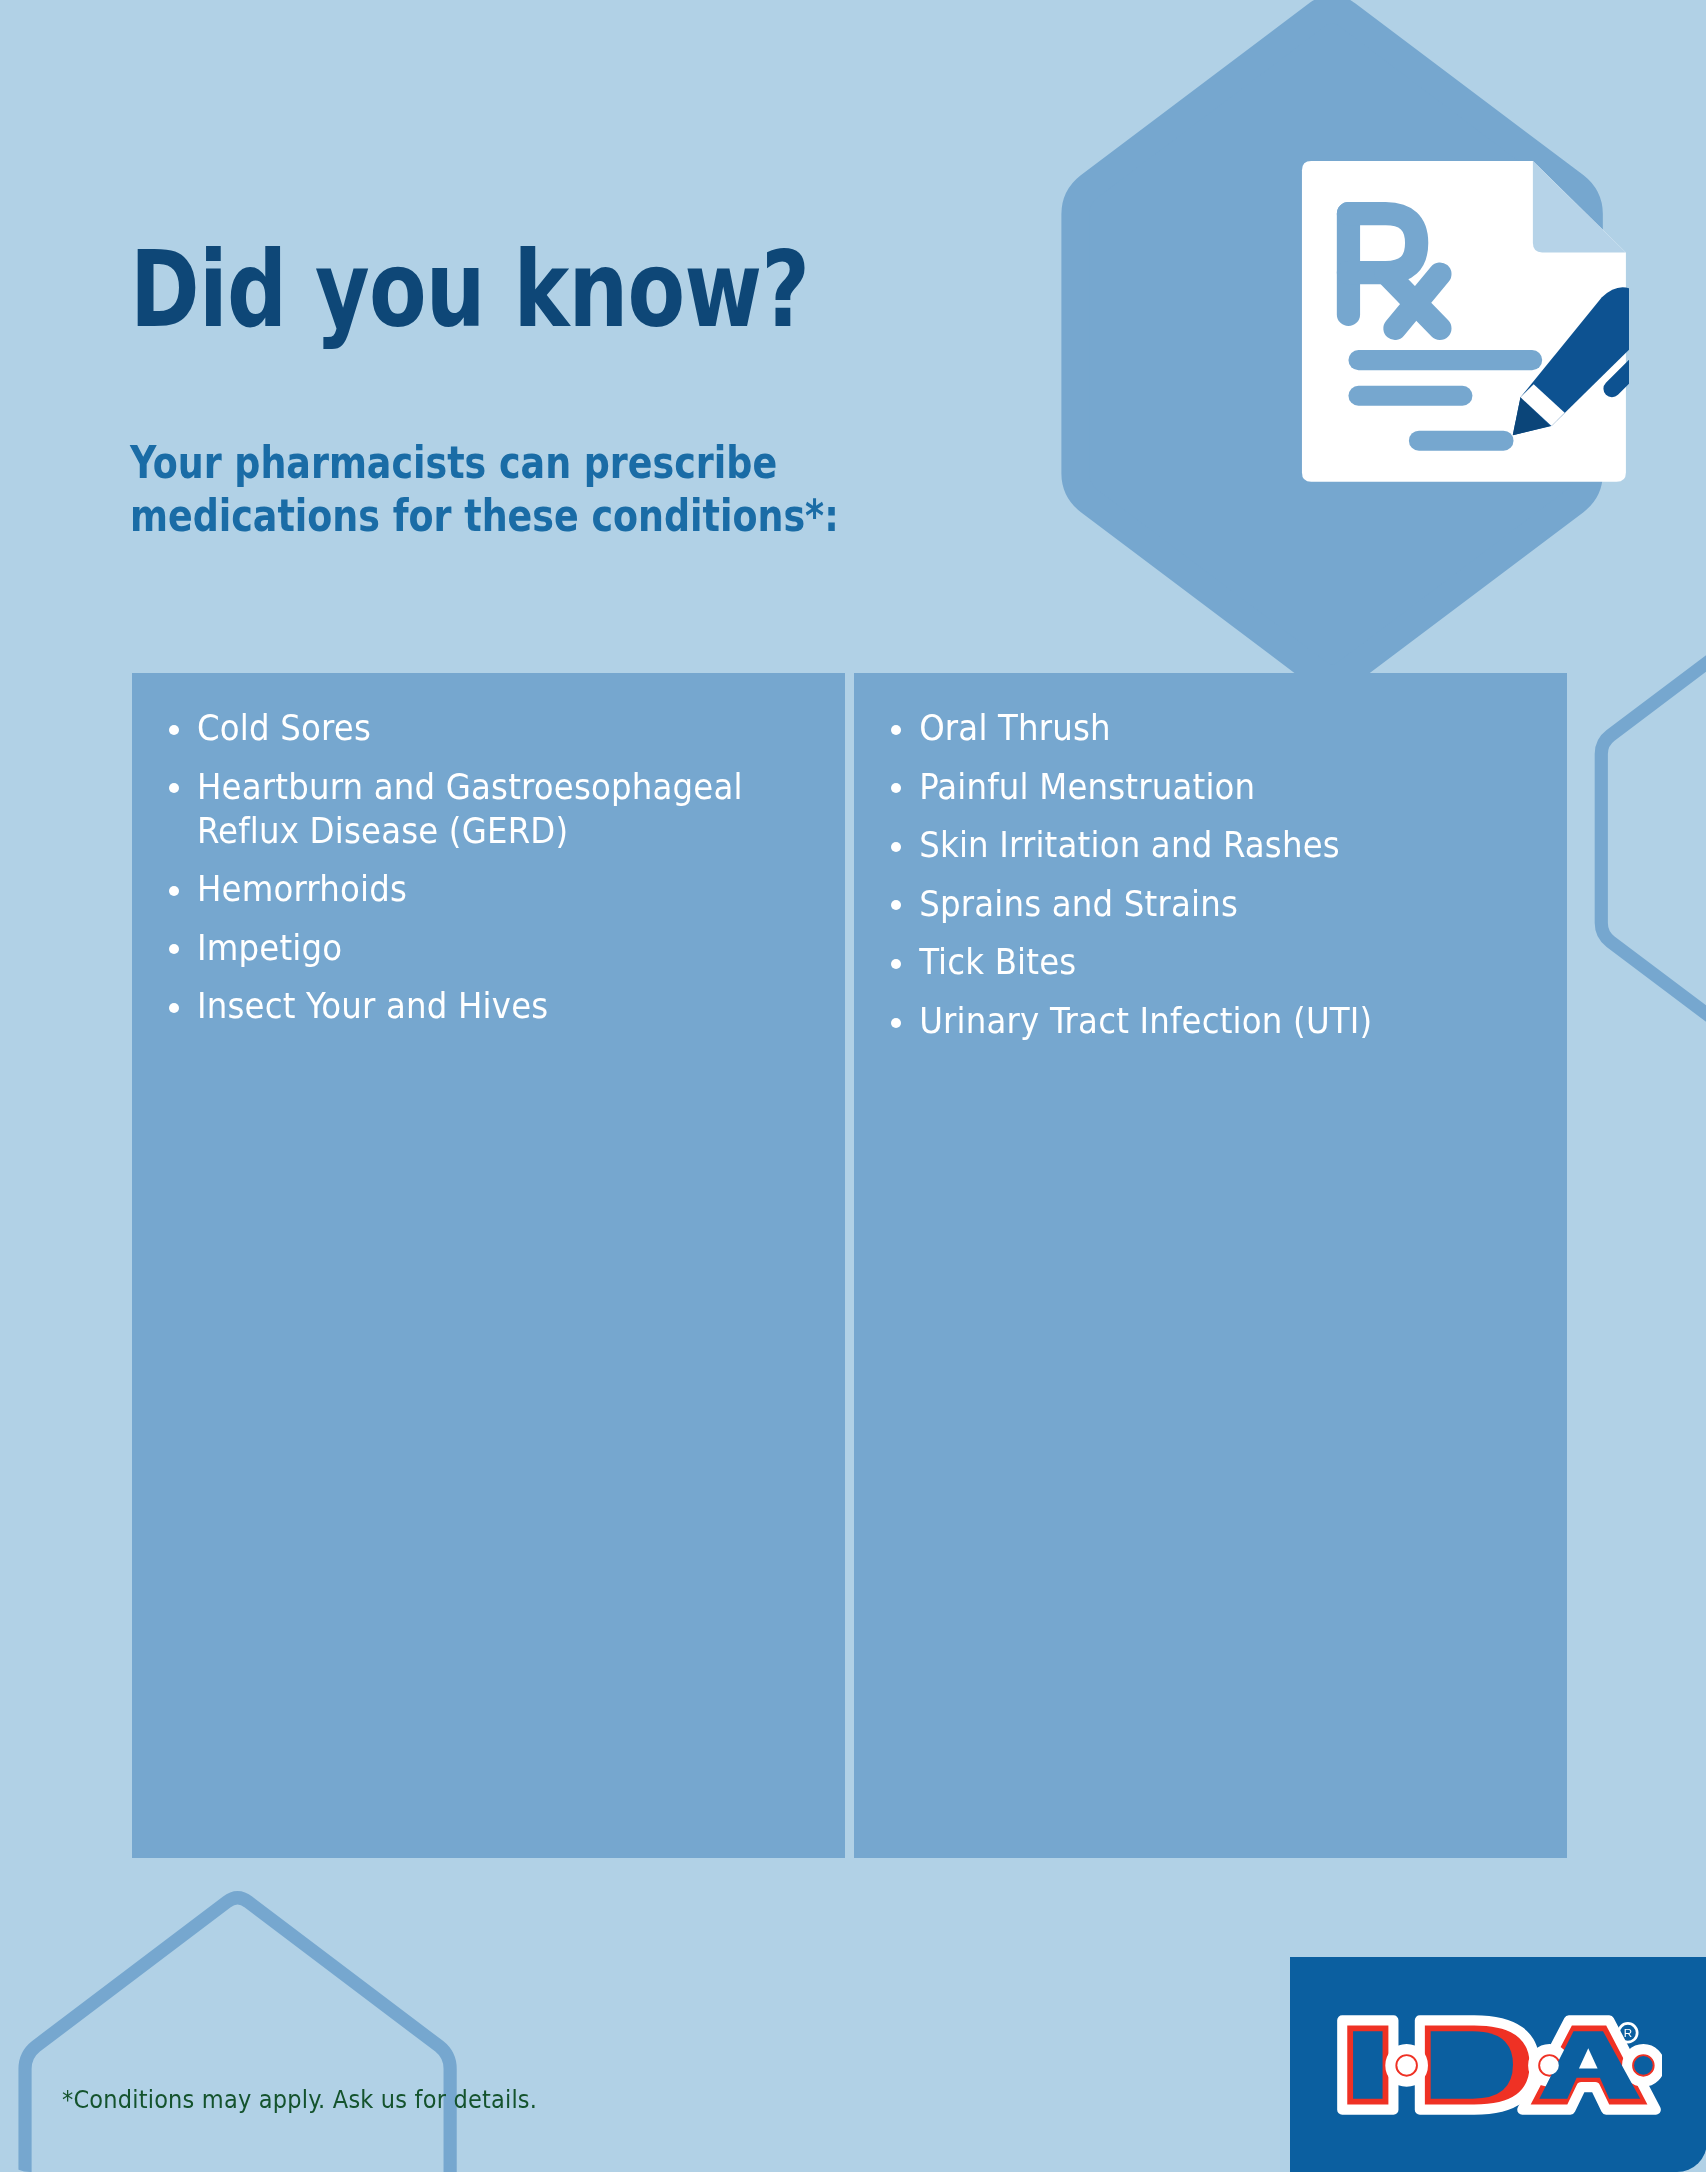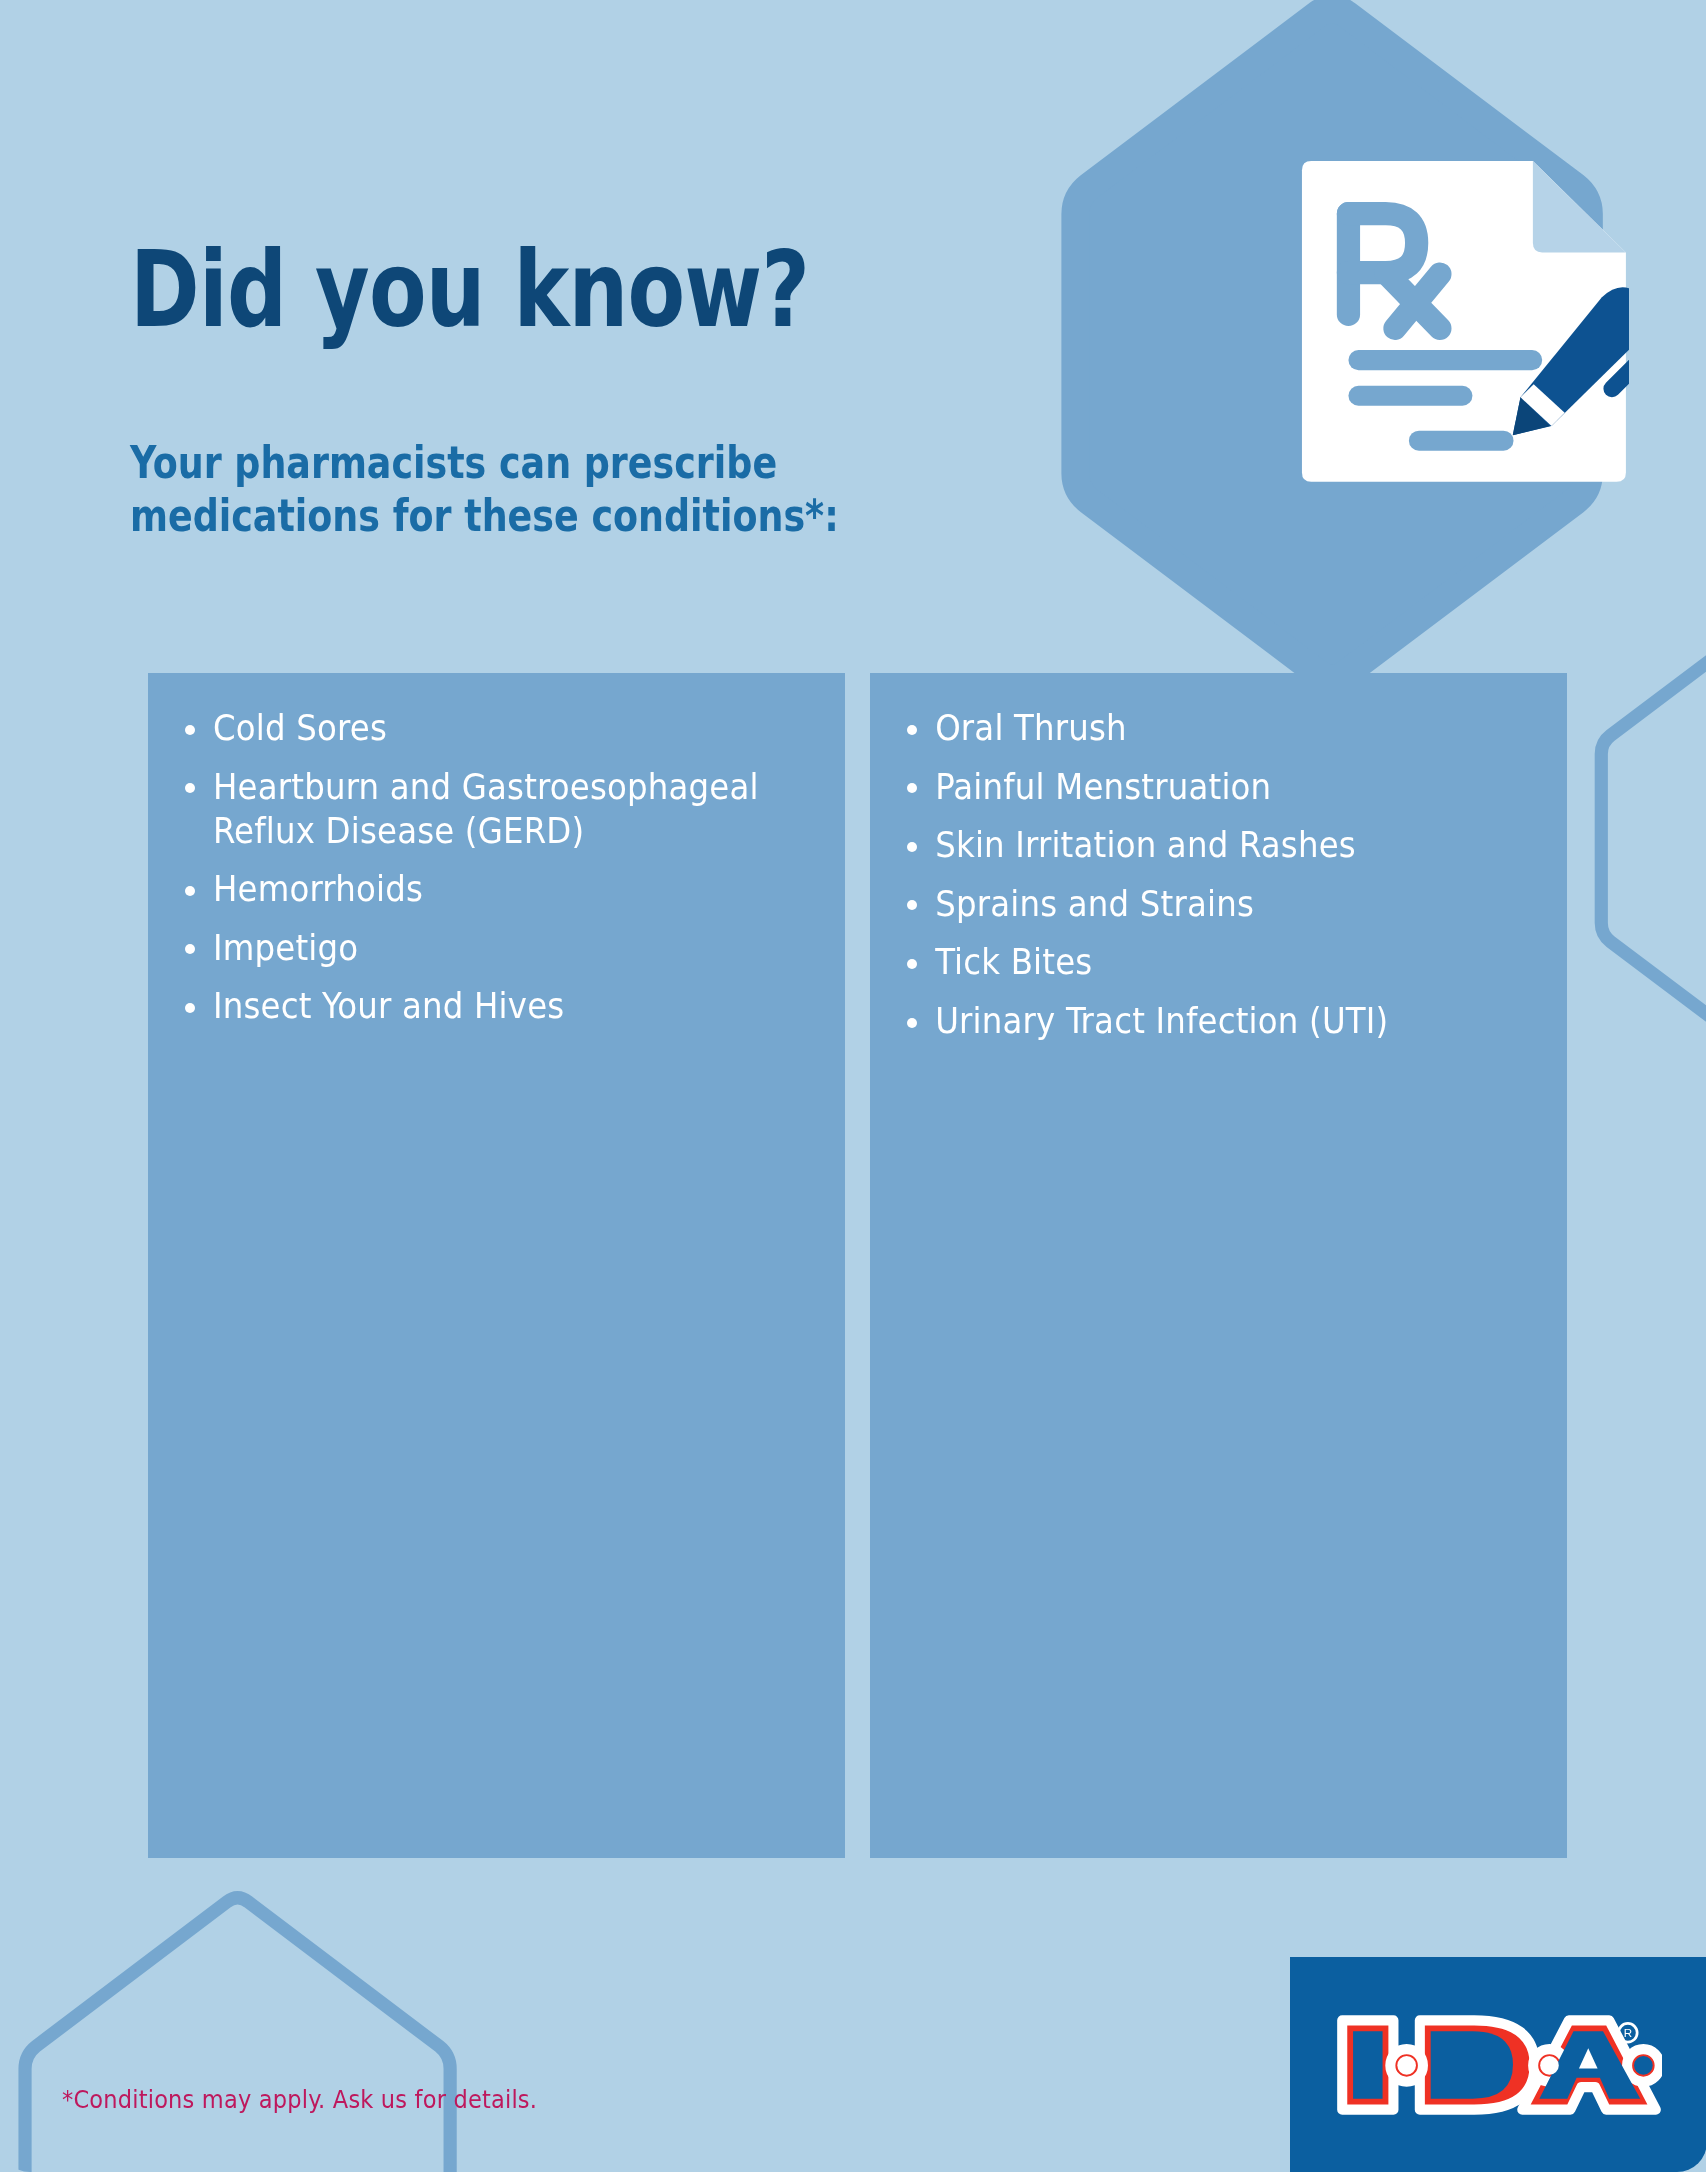--- a/index.html
+++ b/index.html
@@ -41,21 +41,20 @@
   #panels{
     position:absolute;left:132px;top:673px;
     width:1435px;height:1185px;
     display:flex;gap:9.3px;
   }
   .panel{
     background:#76a7cf;
     flex:1 1 0;
     padding:33px 23px 0 31px;
     box-sizing:border-box;
-    margin-left:16px;
   }
   .cond-list{list-style:none;margin:0;padding:0;}
   .cond-list li{
     position:relative;
     color:#ffffff;
     font-size:36px;
     line-height:1.22;
     padding-left:34px;
     margin:0 0 14.7px 0;
     font-family:"DejaVu Sans Condensed","Liberation Sans Narrow","Liberation Sans",sans-serif;
@@ -64,21 +63,21 @@
   .cond-list li::before{
     content:"";
     position:absolute;left:6.2px;top:18.6px;
     width:10px;height:10px;border-radius:50%;
     background:#ffffff;
   }
 
   
   #footnote{
     position:absolute;left:62px;top:2085px;
-    font-size:25px;color:#be185d;
+    font-size:25px;color:#14532d;
     font-family:"DejaVu Sans Condensed","Liberation Sans Narrow","Liberation Sans",sans-serif;
     letter-spacing:0.2px;
     white-space:nowrap;
   }
 
   
   #logo-block{
     position:absolute;left:1290px;top:1957px;
     width:417px;height:215px;
     background:#0b5fa0;

